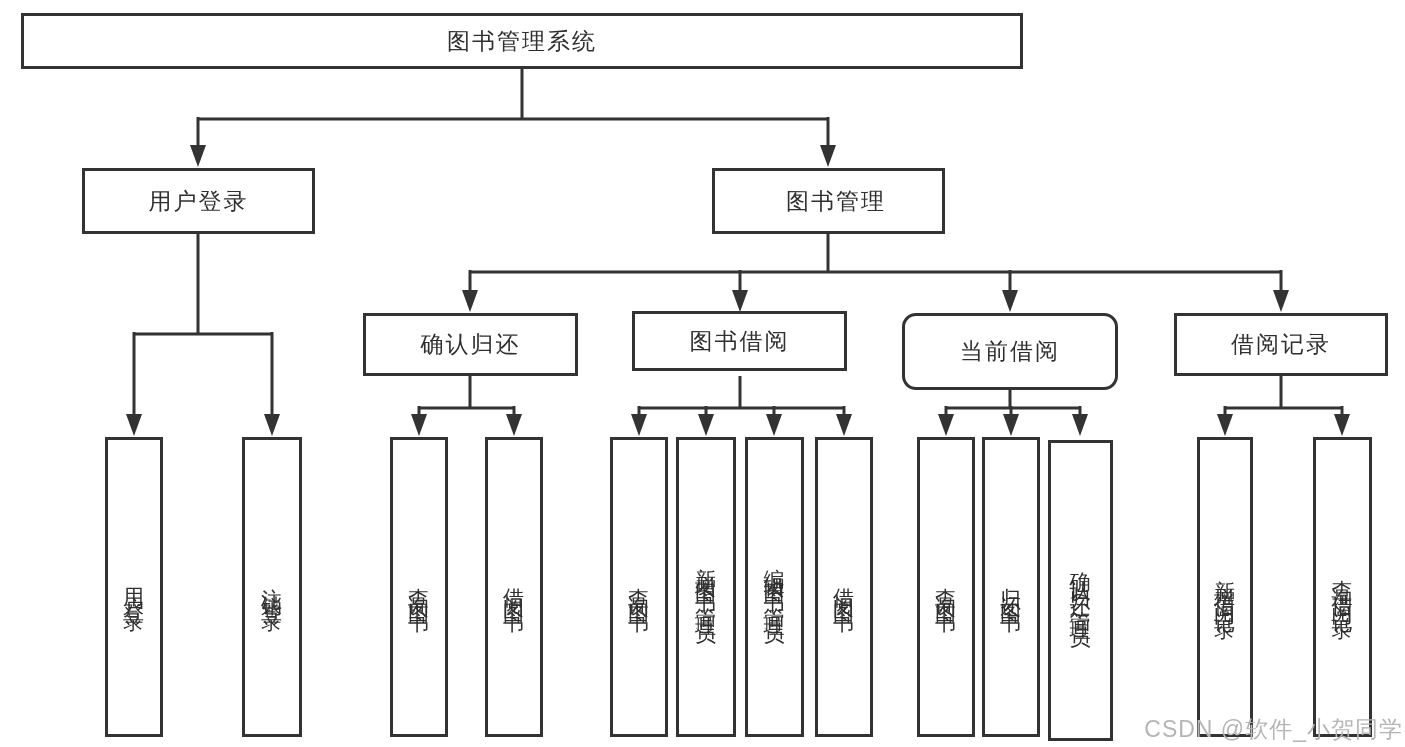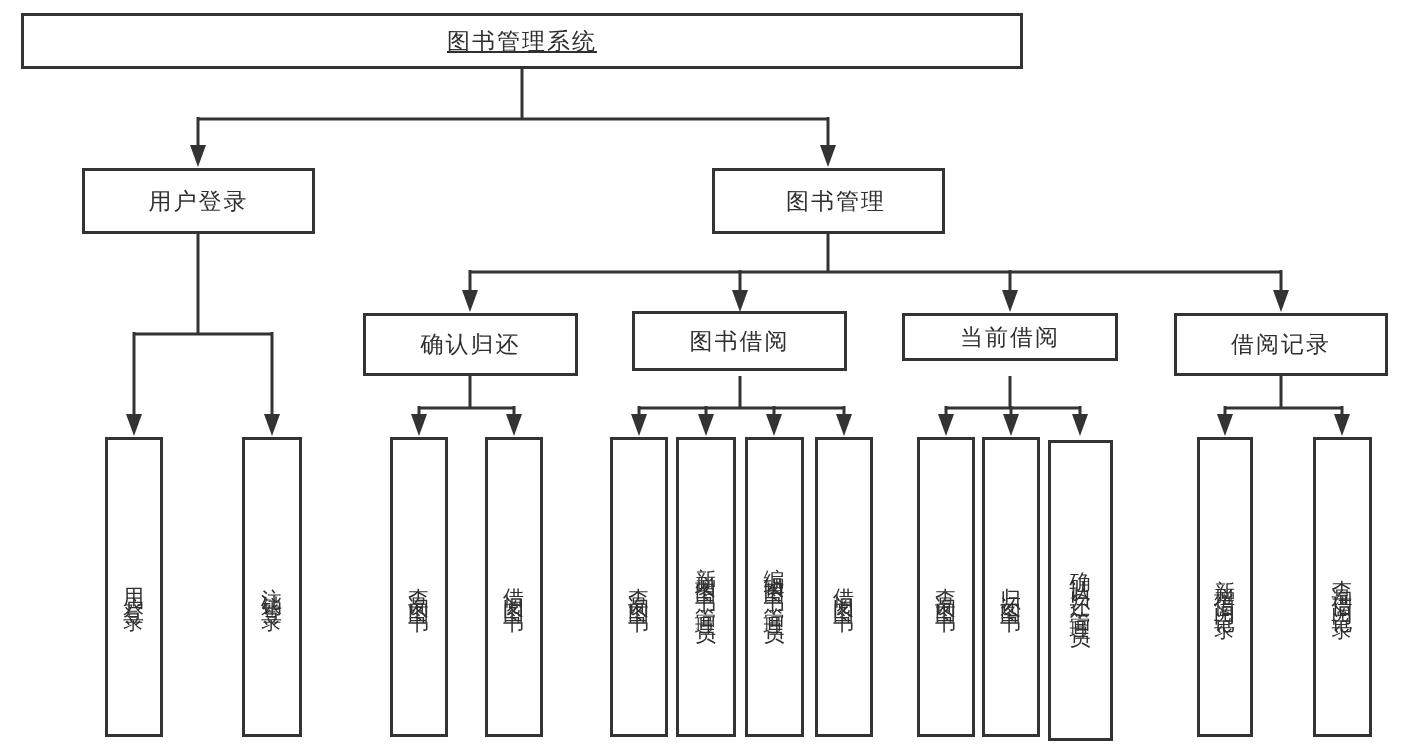--- a/index.html
+++ b/index.html
@@ -118,28 +118,28 @@
 
       <polygon points="938,414 954,414 946,436"></polygon>
       <polygon points="1003,414 1019,414 1011,436"></polygon>
       <polygon points="1072,414 1088,414 1080,436"></polygon>
 
       <polygon points="1217,414 1233,414 1225,436"></polygon>
       <polygon points="1334,414 1350,414 1342,436"></polygon>
     </g>
   </svg>
 
-  <div class="node h" style="left:21px;top:13px;width:1002px;height:56px;text-decoration:underline;">图书管理系统</div>
+  <div class="node h" style="left:21px;top:13px;width:1002px;height:56px;">图书管理系统</div>
 
   <div class="node h" style="left:82px;top:168px;width:233px;height:66px;">用户登录</div>
   <div class="node h" style="left:712px;top:168px;width:233px;height:66px;padding-left:15px;">图书管理</div>
 
   <div class="node h" style="left:363px;top:313px;width:215px;height:63px;">确认归还</div>
   <div class="node h" style="left:632px;top:311px;width:215px;height:60px;">图书借阅</div>
-  <div class="node h" style="left:902px;top:313px;width:216px;height:48px;">当前借阅</div>
+  <div class="node h" style="left:902px;top:313px;width:216px;height:77px;border-radius:14px;">当前借阅</div>
   <div class="node h" style="left:1174px;top:313px;width:214px;height:63px;">借阅记录</div>
 
   <div class="node v" style="left:105px;top:437px;width:58px;height:300px;">
     <span class="vtext">用户登录</span>
   </div>
   <div class="node v" style="left:242px;top:437px;width:60px;height:300px;">
     <span class="vtext">注销登录</span>
   </div>
 
   <div class="node v" style="left:390px;top:437px;width:58px;height:300px;">
@@ -172,14 +172,15 @@
     <span class="vtext">确认归还（管理员）</span>
   </div>
 
   <div class="node v" style="left:1197px;top:437px;width:56px;height:300px;">
     <span class="vtext">新增借阅记录</span>
   </div>
   <div class="node v" style="left:1313px;top:437px;width:59px;height:300px;">
     <span class="vtext">查询借阅记录</span>
   </div>
 
+  <div class="watermark">CSDN @软件_小贺同学</div>
 
 </div>
 
 </body></html>

